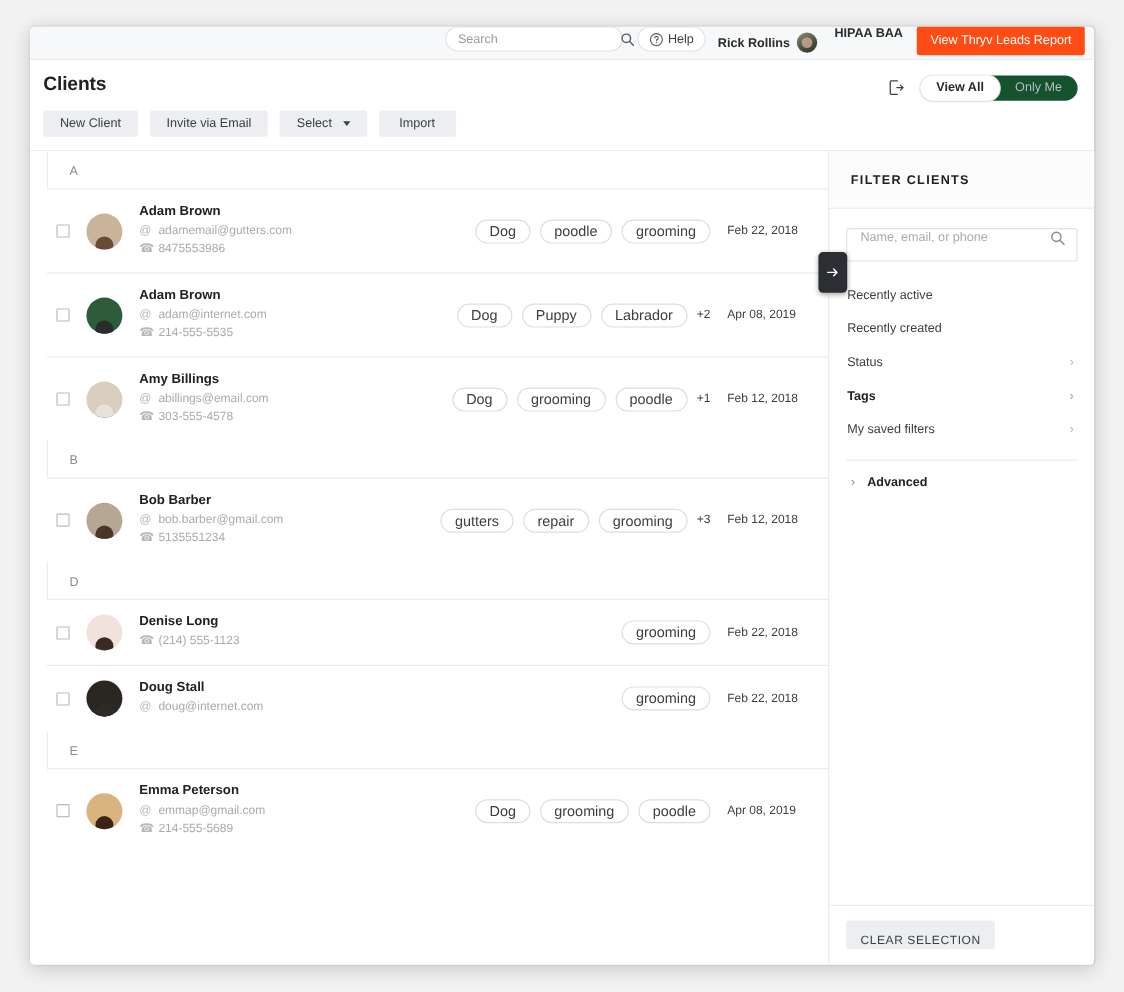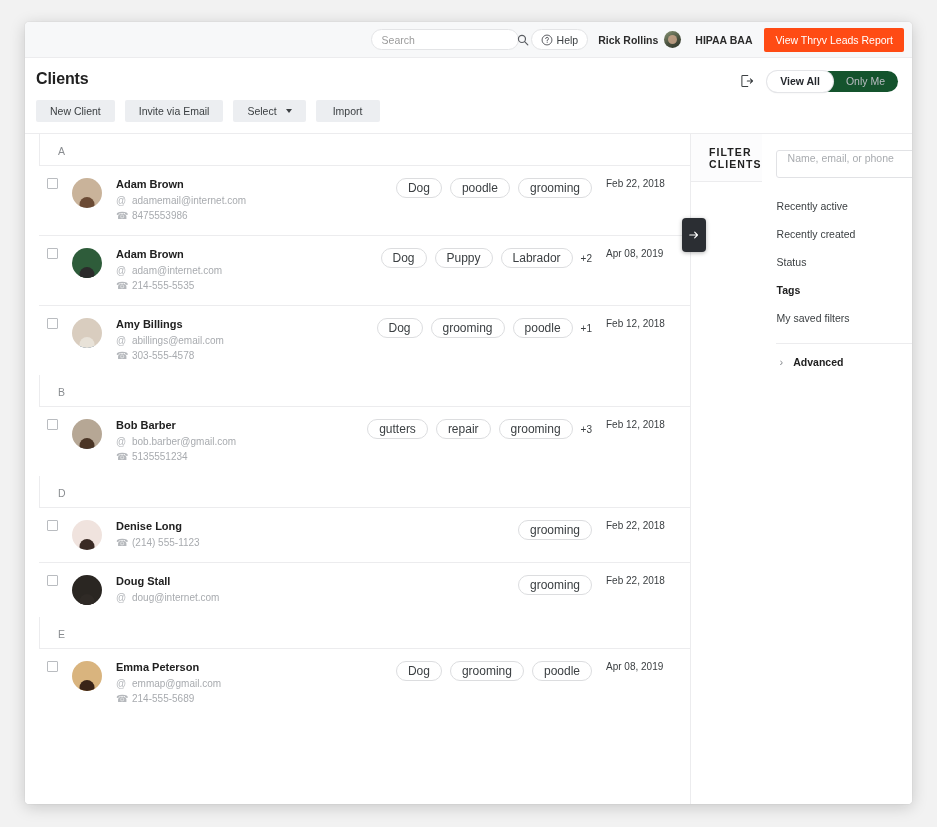--- a/index.html
+++ b/index.html
@@ -22,25 +22,24 @@
     background: #ffffff;
     border-radius: 4px;
     box-shadow: 0 3px 16px rgba(0,0,0,0.18), 0 0 1px rgba(0,0,0,0.25);
     overflow: hidden;
     display: flex;
     flex-direction: column;
   }
 
   
   .topbar {
-    height: 36px;
+    height: 28px;
     background: #f7f8f9;
     border-bottom: 1px solid #ececee;
     display: flex;
-    align-items: center;
     justify-content: flex-end;
     padding-right: 0;
     flex: 0 0 auto;
     position: relative;
   }
   .search-pill {
     display: flex;
     align-items: center;
     width: 148px;
     height: 21px;
@@ -268,21 +267,21 @@
   .group-letter {
     font-size: 10.5px;
     color: #8a8d91;
     padding: 11px 0 8px 18px;
     border-left: 1px solid #ececee;
   }
   .group-rows { border-top: 1px solid #ececee; }
 
   .client-row {
     display: flex;
-    align-items: flex-start;
+    align-items: center;
     padding: 12px 10px 12px 0;
     border-bottom: 1px solid #ececee;
     min-height: 53px;
     cursor: pointer;
   }
   .group-rows .client-row:last-child { border-bottom: 0; }
 
   .row-check {
     width: 11px; height: 11px;
     border: 1px solid #b9bcc0;
@@ -372,21 +371,21 @@
     cursor: pointer;
     box-shadow: 0 1px 4px rgba(0,0,0,.3);
     z-index: 5;
   }
 
   
   .filter-pane {
     flex: 1 1 auto;
     border-left: 1px solid #ececee;
     display: flex;
-    flex-direction: row;
+    flex-direction: column;
     background: #fff;
     min-width: 0;
   }
   .filter-header {
     height: 48px;
     flex: 0 0 48px;
     display: flex;
     align-items: center;
     padding-left: 18px;
     border-bottom: 1px solid #ececee;
@@ -536,21 +535,21 @@
             <div class="client-row">
               <div class="row-check"></div>
               <div class="avatar" style="background: rgb(201, 179, 154);">
                 <div class="body" style="background: rgb(217, 227, 234);"></div>
                 <div class="face" style="background: rgb(107, 75, 53);"></div>
               </div>
               <div class="row-info">
                 <div class="client-name">Adam Brown</div>
                 <div class="meta-line">
                   <span class="meta-glyph">@</span>
-                  <span>adamemail@internet.com</span>
+                  <span>adamemail@gutters.com</span>
                 </div>
                 <div class="meta-line">
                   <span class="meta-glyph">☎</span>
                   <span>8475553986</span>
                 </div>
               </div>
               <div class="row-tags">
                 <span class="tag-chip">Dog</span>
                 <span class="tag-chip">poodle</span>
                 <span class="tag-chip">grooming</span>

